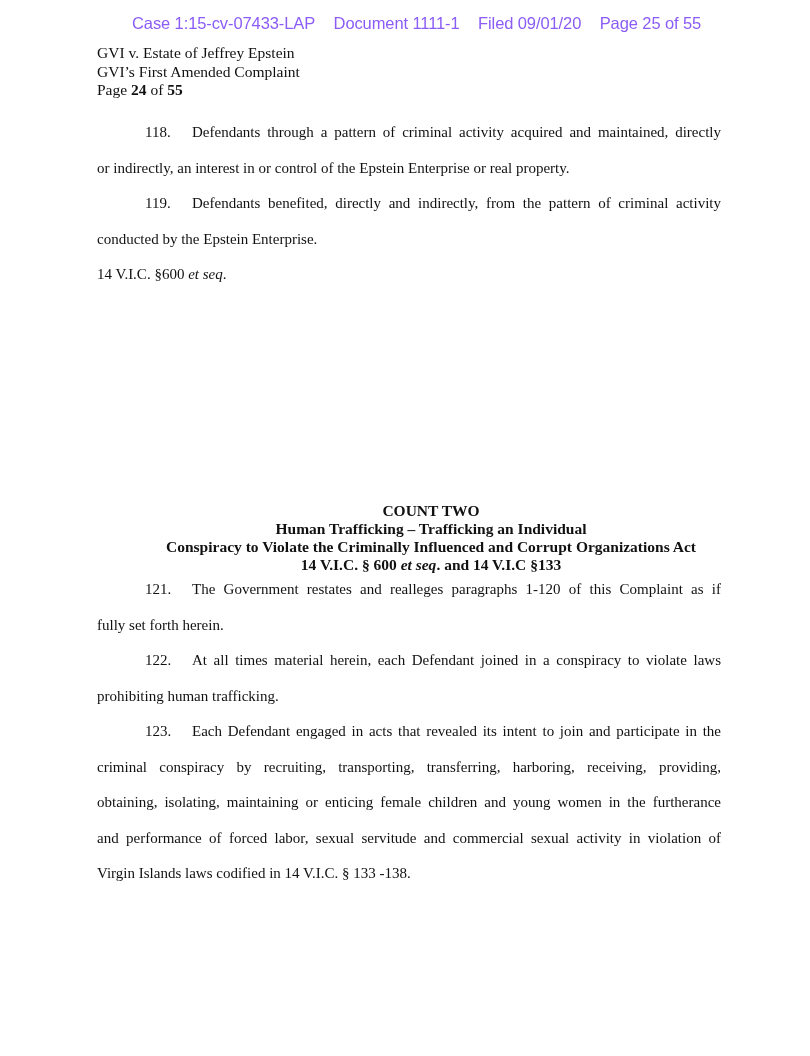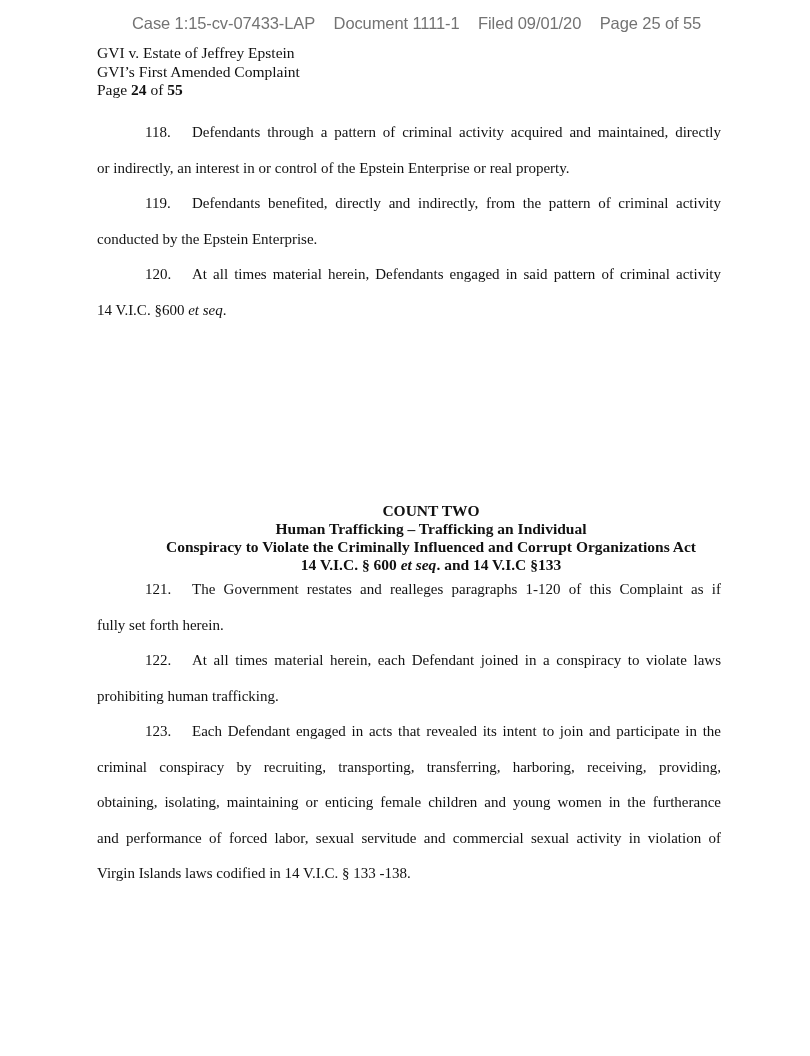--- a/index.html
+++ b/index.html
@@ -14,21 +14,21 @@
       overflow: hidden;
       font-family: "Liberation Serif", serif;
       color: #111111;
     }
     .filing-header {
       position: absolute;
       top: 14px;
       left: 132px;
       font-family: "Liberation Sans", sans-serif;
       font-size: 16.5px;
-      color: #737373;
+      color: #8b5cf6;
       white-space: nowrap;
       letter-spacing: -0.1px;
     }
     .filing-header span { margin-right: 14px; }
     .filing-header span:last-child { margin-right: 0; }
 
     .caption {
       position: absolute;
       top: 44px;
       left: 97px;
@@ -100,21 +100,20 @@
 <div class="para-block" style="top:115px;">
   <div>
     <span class="indent-line"><span class="para-num">118.</span><span>Defendants through a pattern of criminal activity acquired and maintained, directly</span></span>
     <span class="last-line">or indirectly, an interest in or control of the Epstein Enterprise or real property.</span>
   </div>
   <div>
     <span class="indent-line"><span class="para-num">119.</span><span>Defendants benefited, directly and indirectly, from the pattern of criminal activity</span></span>
     <span class="last-line">conducted by the Epstein Enterprise.</span>
   </div>
   <div>
-    <span class="indent-line"><span class="para-num">120.</span><span>At all times material herein, Defendants engaged in said pattern of criminal activity</span></span>
     <span class="last-line"><span>14 V.I.C. §600 </span><i>et seq</i><span>.</span></span>
   </div>
 </div>
 
 <div class="count-heading">
   <div>COUNT TWO</div>
   <div>Human Trafficking – Trafficking an Individual</div>
   <div>Conspiracy to Violate the Criminally Influenced and Corrupt Organizations Act</div>
   <div><span>14 V.I.C. § 600 </span><i>et seq</i><span>. and  14 V.I.C §133</span></div>
 </div>

